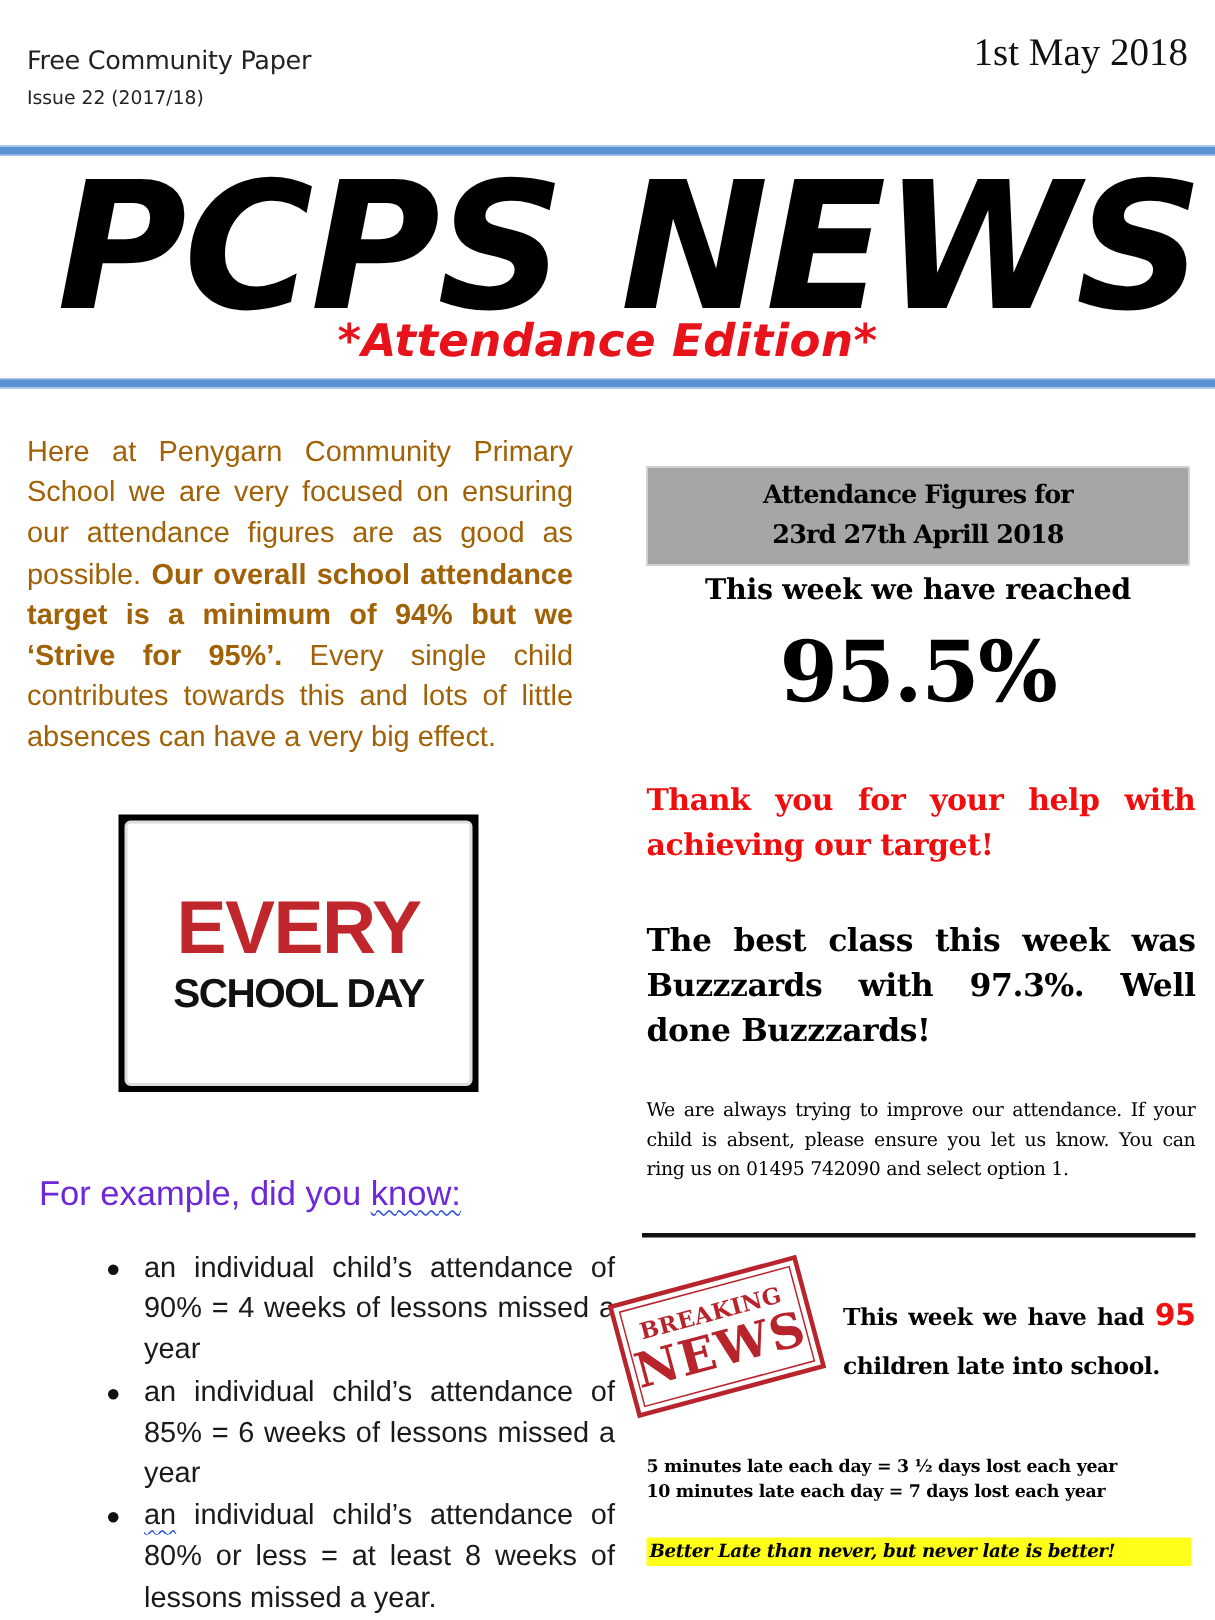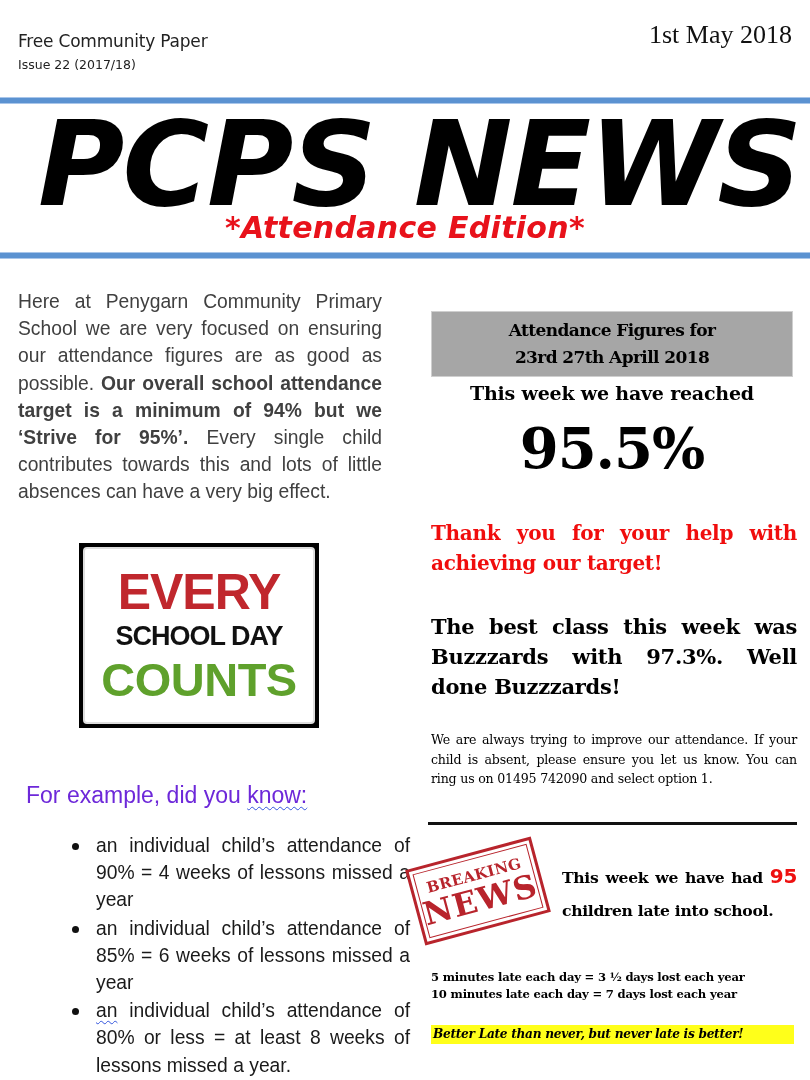--- a/index.html
+++ b/index.html
@@ -15,21 +15,21 @@
   .masthead {
     left: 38px; top: 104px; width: 772px; height: 120px; font-size: 118px; line-height: 120px;
     font-weight: 900; font-style: italic; font-family: "DejaVu Sans", sans-serif;
     letter-spacing: -2px; color: #000; white-space: nowrap; transform: scaleX(1.0); transform-origin: left center;
   }
   .edition {
     left: 0; width: 810px; top: 210px; text-align: center; font-size: 30px; font-weight: bold; font-style: italic;
     color: #e8121b; font-family: "DejaVu Sans", sans-serif; letter-spacing: 0.3px; padding-left: 0px;
   }
   .intro {
-    left: 18px; top: 288px; width: 364px; font-size: 19.3px; line-height: 27.2px; text-align: justify; color: #404040;
+    left: 18px; top: 288px; width: 364px; font-size: 19.3px; line-height: 27.2px; text-align: justify; color: #a16207;
   }
   .intro b { font-weight: bold; }
   .sign {
     left: 79px; top: 543px; width: 240px; height: 185px; background: #000; box-sizing: border-box; padding: 4px;
   }
   .sign-inner {
     width: 100%; height: 100%; background: #fff; border: 2px solid #ddd; box-sizing: border-box; border-radius: 4px;
     display: flex; flex-direction: column; align-items: center; justify-content: center; text-align: center;
   }
   .sign-every { font-size: 50px; font-weight: bold; color: #c0272d; line-height: 52px; letter-spacing: -1px; }
@@ -73,21 +73,20 @@
 <div class="abs masthead">PCPS NEWS</div>
 <div class="abs edition">*Attendance Edition*</div>
 <div class="abs blue-line" style="top:252px;"></div>
 
 <div class="abs intro"><span>Here at Penygarn Community Primary School we are very focused on ensuring our attendance figures are as good as possible. </span><b>Our overall school attendance target is a minimum of 94% but we ‘Strive for 95%’.</b><span> Every single child contributes towards this and lots of little absences can have a very big effect.</span></div>
 
 <div class="abs sign">
   <div class="sign-inner">
     <div class="sign-every">EVERY</div>
     <div class="sign-school">SCHOOL DAY</div>
-    <div class="sign-counts">COUNTS</div>
   </div>
 </div>
 
 <div class="abs example"><span>For example, did you </span><span class="squiggle">know:</span></div>
 
 <ul class="abs bullets">
   <li><span class="dot"></span><span>an individual child’s attendance of 90% = 4 weeks of lessons missed a year</span></li>
   <li><span class="dot"></span><span>an individual child’s attendance of 85% = 6 weeks of lessons missed a year</span></li>
   <li><span class="dot"></span><span class="squiggle">an</span><span> individual child’s attendance of 80% or less = at least 8 weeks of lessons missed a year.</span></li>
 </ul>

